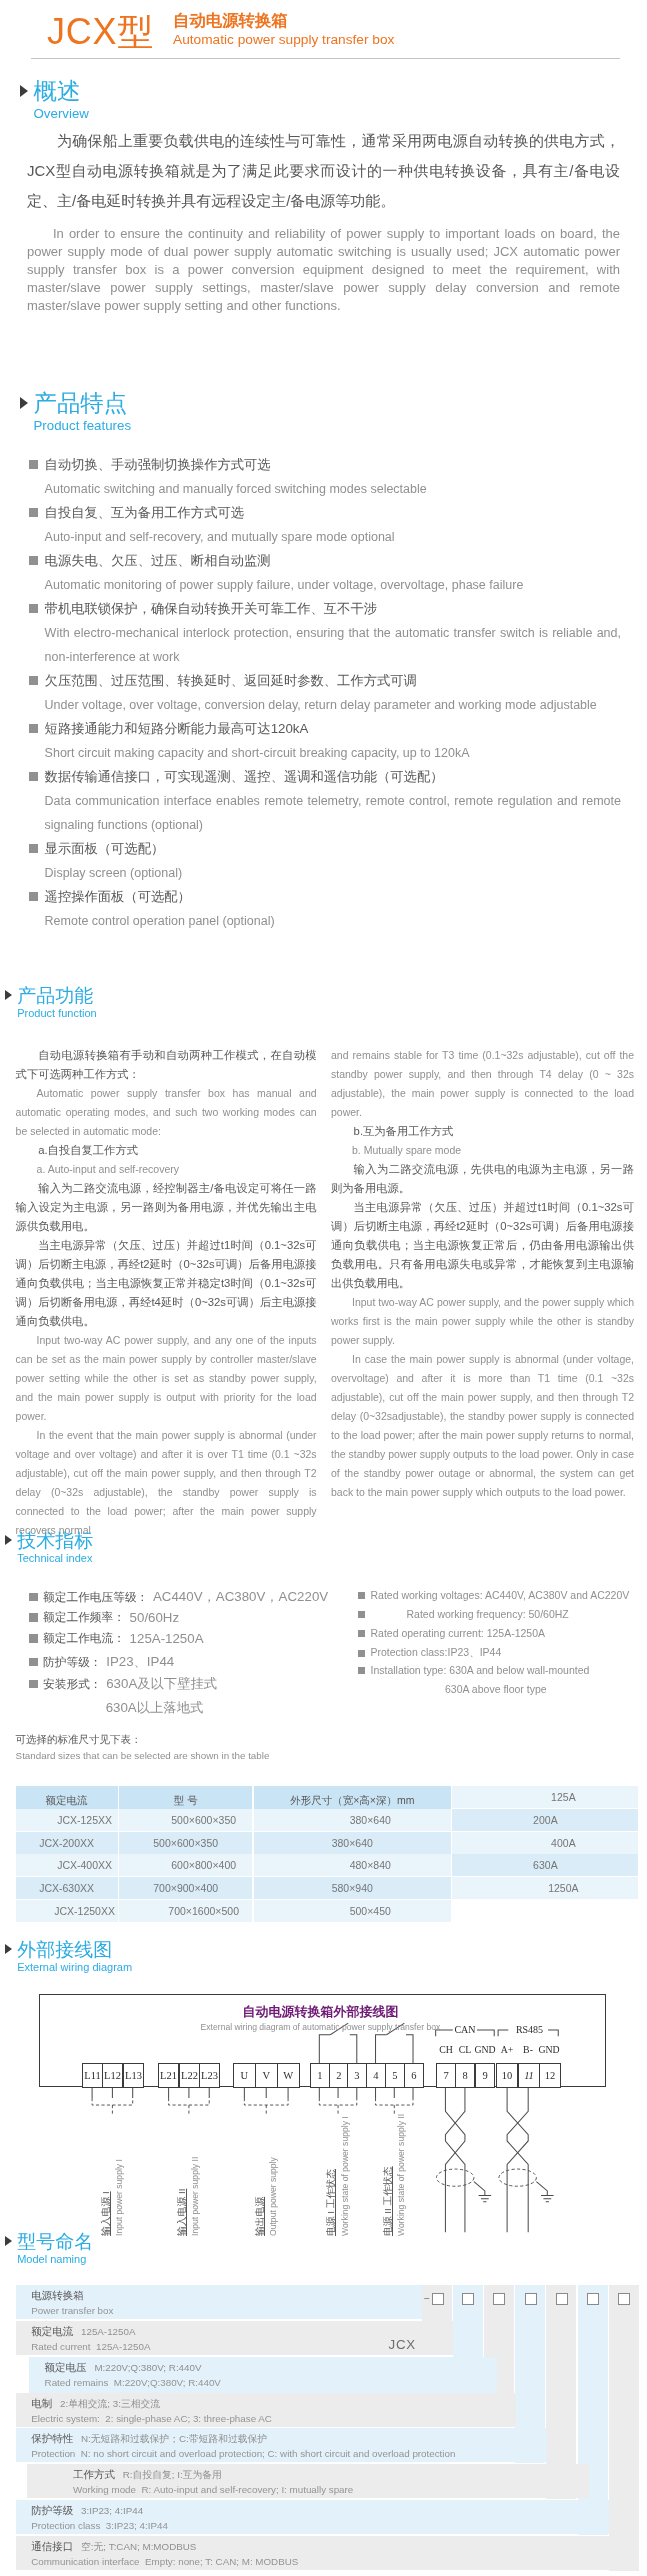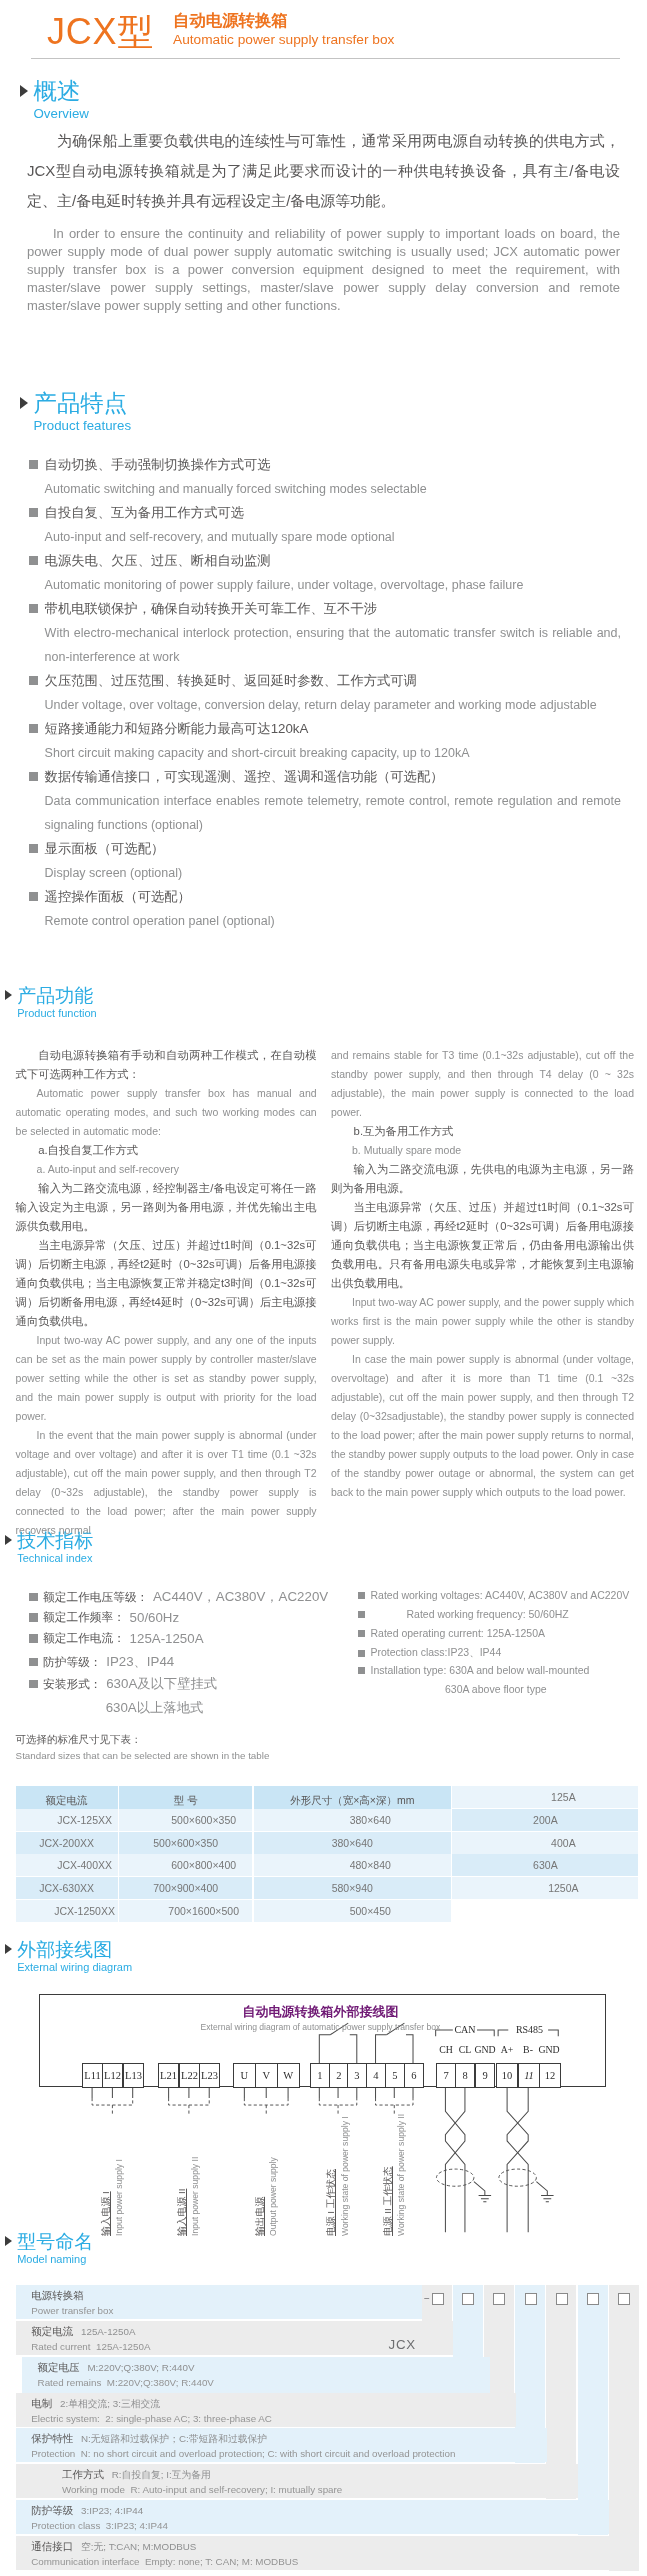--- a/index.html
+++ b/index.html
@@ -427,33 +427,33 @@
   <div class="ncol" style="left:609px;top:2285px;width:30px;height:286px;background:#ececec;"></div>
 
   <div class="nrow" style="left:15.6px;top:2285px;width:406px;height:34px;background:#e3f1fa;">
     <div class="l1"><span>电源转换箱</span></div>
     <div class="l2"><span>Power transfer box</span></div>
   </div>
   <div class="nrow" style="left:15.6px;top:2321px;width:437px;height:34px;background:#ececec;">
     <div class="l1"><span>额定电流</span><span class="nval">125A-1250A</span></div>
     <div class="l2"><span>Rated current</span>&nbsp;&nbsp;<span>125A-1250A</span></div>
   </div>
-  <div class="nrow" style="left:22px;top:2357px;width:468px;height:40px;background:#e3f1fa;">
+  <div class="nrow" style="left:29px;top:2357px;width:468px;height:40px;background:#e3f1fa;">
     <div class="l1"><span>额定电压</span><span class="nval">M:220V;Q:380V; R:440V</span></div>
     <div class="l2"><span>Rated remains</span>&nbsp;&nbsp;<span>M:220V;Q:380V; R:440V</span></div>
   </div>
   <div class="nrow" style="left:15.6px;top:2393px;width:500px;height:34px;background:#ececec;">
     <div class="l1"><span>电制</span><span class="nval">2:单相交流; 3:三相交流</span></div>
     <div class="l2"><span>Electric system:</span>&nbsp;&nbsp;<span>2: single-phase AC; 3: three-phase AC</span></div>
   </div>
   <div class="nrow" style="left:15.6px;top:2428px;width:531px;height:34px;background:#e3f1fa;">
     <div class="l1"><span>保护特性</span><span class="nval">N:无短路和过载保护；C:带短路和过载保护</span></div>
     <div class="l2"><span>Protection</span>&nbsp;&nbsp;<span>N: no short circuit and overload protection; C: with short circuit and overload protection</span></div>
   </div>
-  <div class="nrow" style="left:16px;top:2464px;width:562px;height:34px;background:#ececec;padding-left:46px;">
+  <div class="nrow" style="left:27px;top:2464px;width:562px;height:34px;background:#ececec;padding-left:46px;">
     <div class="l1"><span>工作方式</span><span class="nval">R:自投自复;  I:互为备用</span></div>
     <div class="l2"><span>Working mode</span>&nbsp;&nbsp;<span>R: Auto-input and self-recovery; I: mutually spare</span></div>
   </div>
   <div class="nrow" style="left:15.6px;top:2500px;width:593px;height:34px;background:#e3f1fa;">
     <div class="l1"><span>防护等级</span><span class="nval">3:IP23;  4:IP44</span></div>
     <div class="l2"><span>Protection class</span>&nbsp;&nbsp;<span>3:IP23;  4:IP44</span></div>
   </div>
   <div class="nrow" style="left:15.6px;top:2536px;width:623px;height:34px;background:#ececec;">
     <div class="l1"><span>通信接口</span><span class="nval">空:无;  T:CAN;  M:MODBUS</span></div>
     <div class="l2"><span>Communication interface</span>&nbsp;&nbsp;<span>Empty: none; T: CAN; M: MODBUS</span></div>

